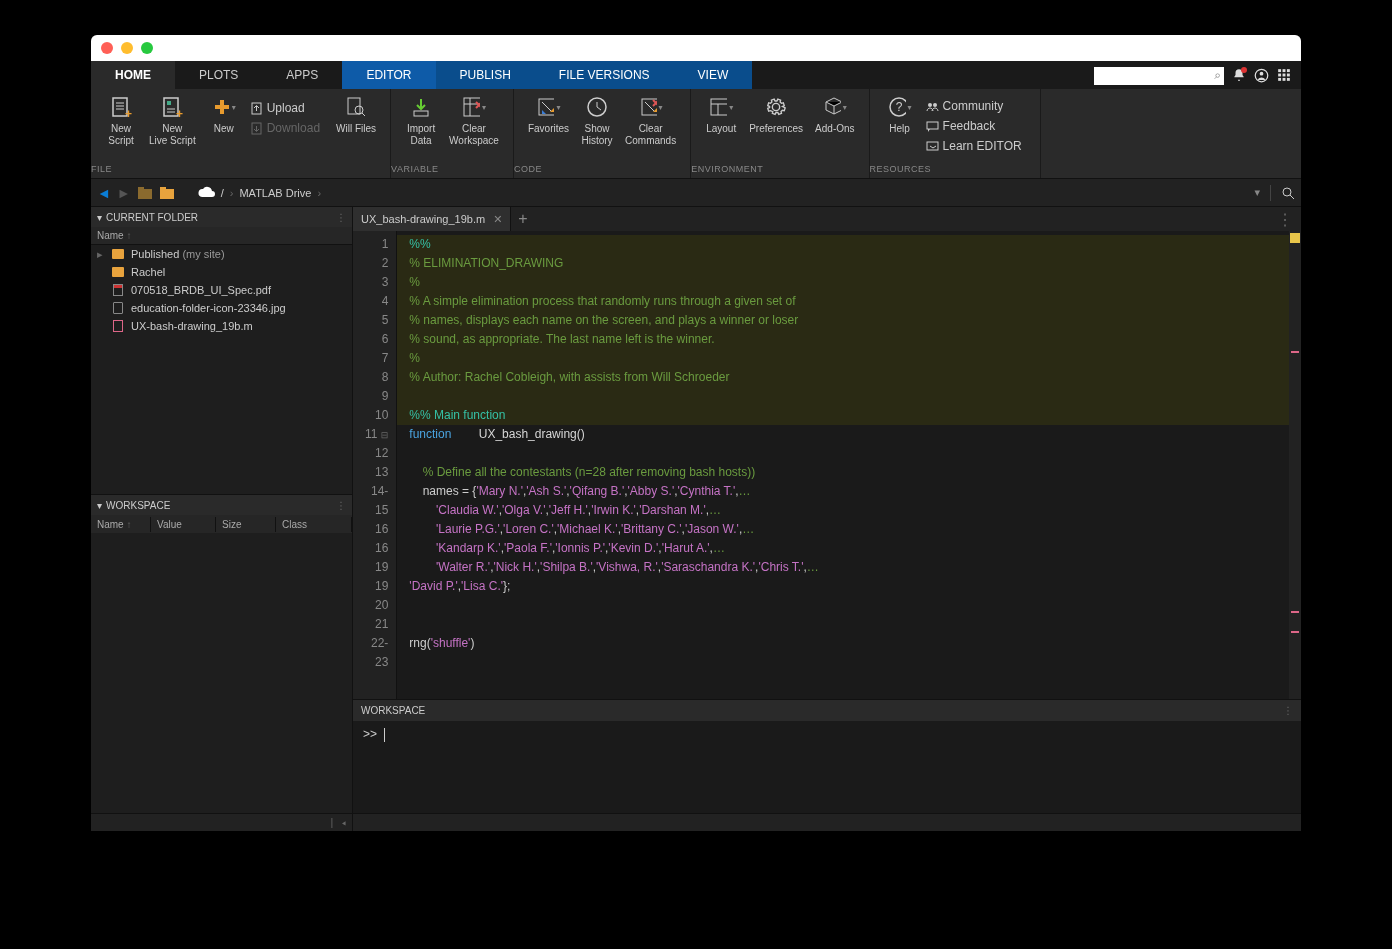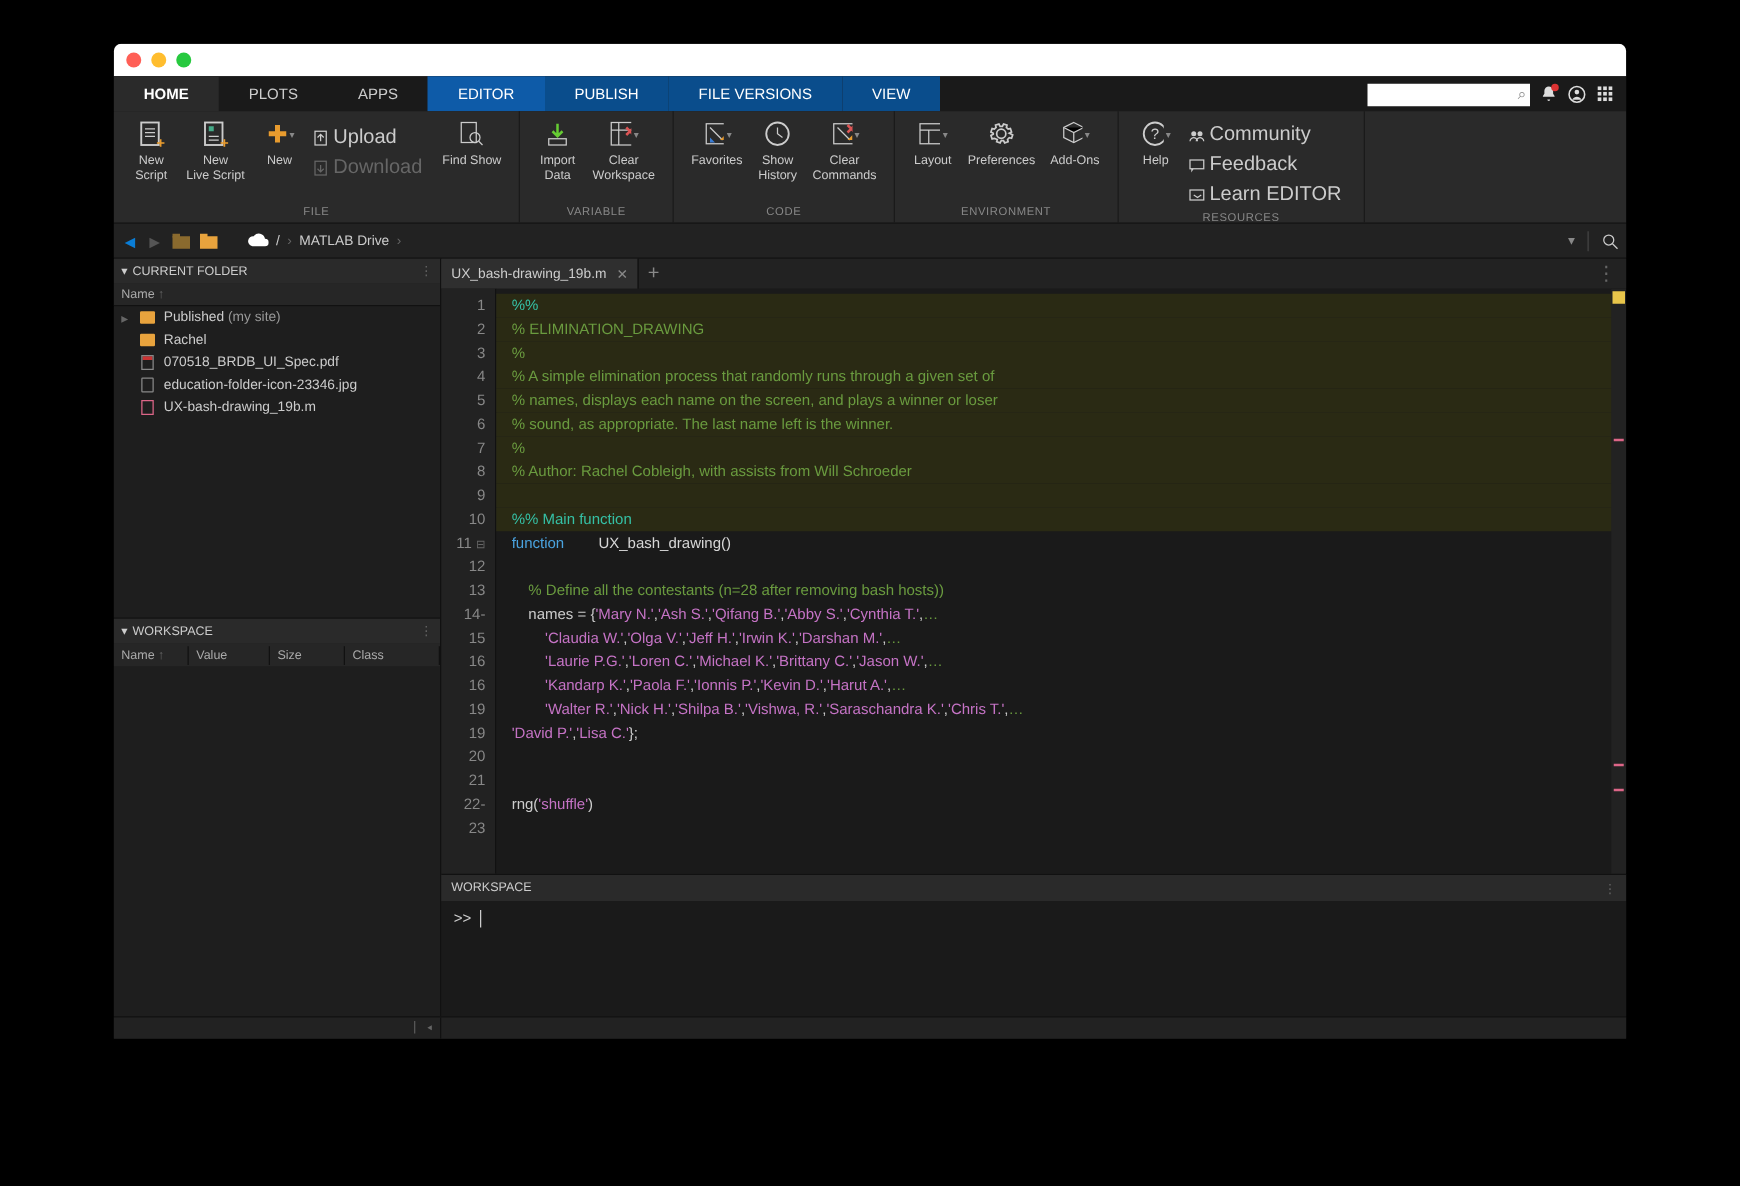--- a/index.html
+++ b/index.html
@@ -24,23 +24,23 @@
 .tbicon { color: #ddd; font-size: 14px; cursor: pointer; }
 .bell { position: relative; }
 .bell::after { content:''; position:absolute; top:-1px; right:-1px; width:6px; height:6px; background:#d33; border-radius:50%; }
 
 .toolstrip { height: 90px; background: #2a2a2a; display: flex; border-bottom: 1px solid #111; }
 .ts-group { display: flex; flex-direction: column; border-right: 1px solid #1a1a1a; }
 .ts-row { display: flex; align-items: flex-start; padding: 6px 8px 0 8px; flex: 1; }
 .ts-btn { display: flex; flex-direction: column; align-items: center; justify-content: flex-start; padding: 0 6px; cursor: pointer; min-width: 44px; }
 .ts-icon { width: 24px; height: 24px; margin-bottom: 4px; display: flex; align-items: center; justify-content: center; }
 .ts-label { font-size: 10px; color: #ccc; text-align: center; line-height: 1.2; white-space: pre; }
-.ts-minibtn { display: flex; align-items: center; font-size: 16px; color: #ccc; padding: 2px 4px; cursor: pointer; gap: 4px; }
+.ts-minibtn { display: flex; align-items: center; font-size: 12px; color: #ccc; padding: 2px 4px; cursor: pointer; gap: 4px; }
 .ts-minicol { display: flex; flex-direction: column; gap: 2px; padding: 4px 6px 0 0; }
-.ts-gname { font-size: 9px; color: #888; text-align: center; padding: 2px 0 4px 0; letter-spacing: 0.5px; }
+.ts-gname { font-size: 9px; color: #888; padding: 2px 0 4px 0; letter-spacing: 0.5px; }
 .chev { font-size: 8px; color: #888; margin-left: 2px; }
 
 .pathbar { height: 28px; background: #222; display: flex; align-items: center; padding: 0 6px; gap: 6px; font-size: 11px; color: #ccc; border-bottom: 1px solid #111; }
 .nav-ar { color: #0a7dd6; font-size: 14px; cursor: pointer; }
 .pathseg { cursor: pointer; }
 .pathsep { color: #666; }
 .pathspacer { flex: 1; }
 
 .body { flex: 1; display: flex; min-height: 0; }
 .leftcol { width: 262px; display: flex; flex-direction: column; background: #1e1e1e; border-right: 1px solid #111; }
@@ -204,21 +204,21 @@
           </div>
         </div>
         <div class="ts-btn">
           <div class="ts-icon">
               <svg width="22" height="22">
                 <rect x="3" y="2" width="12" height="16" fill="none" stroke="#ccc"></rect>
                 <circle cx="14" cy="14" r="4" fill="none" stroke="#ccc"></circle>
                 <path d="M17 17l3 3" stroke="#ccc"></path>
               </svg>
             </div>
-          <div class="ts-label">Find Show</div>
+          <div class="ts-label">Will Files</div>
         </div>
       </div>
       <div class="ts-gname">FILE</div>
     </div>
 
     <div class="ts-group">
       <div class="ts-row">
         <div class="ts-btn">
           <div class="ts-icon">
               <svg width="22" height="22">

